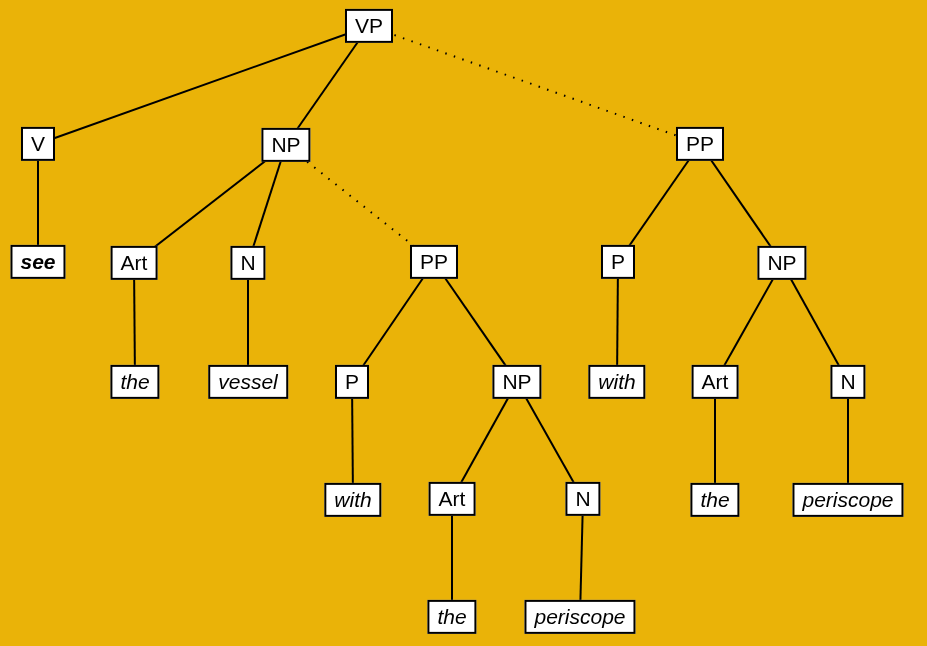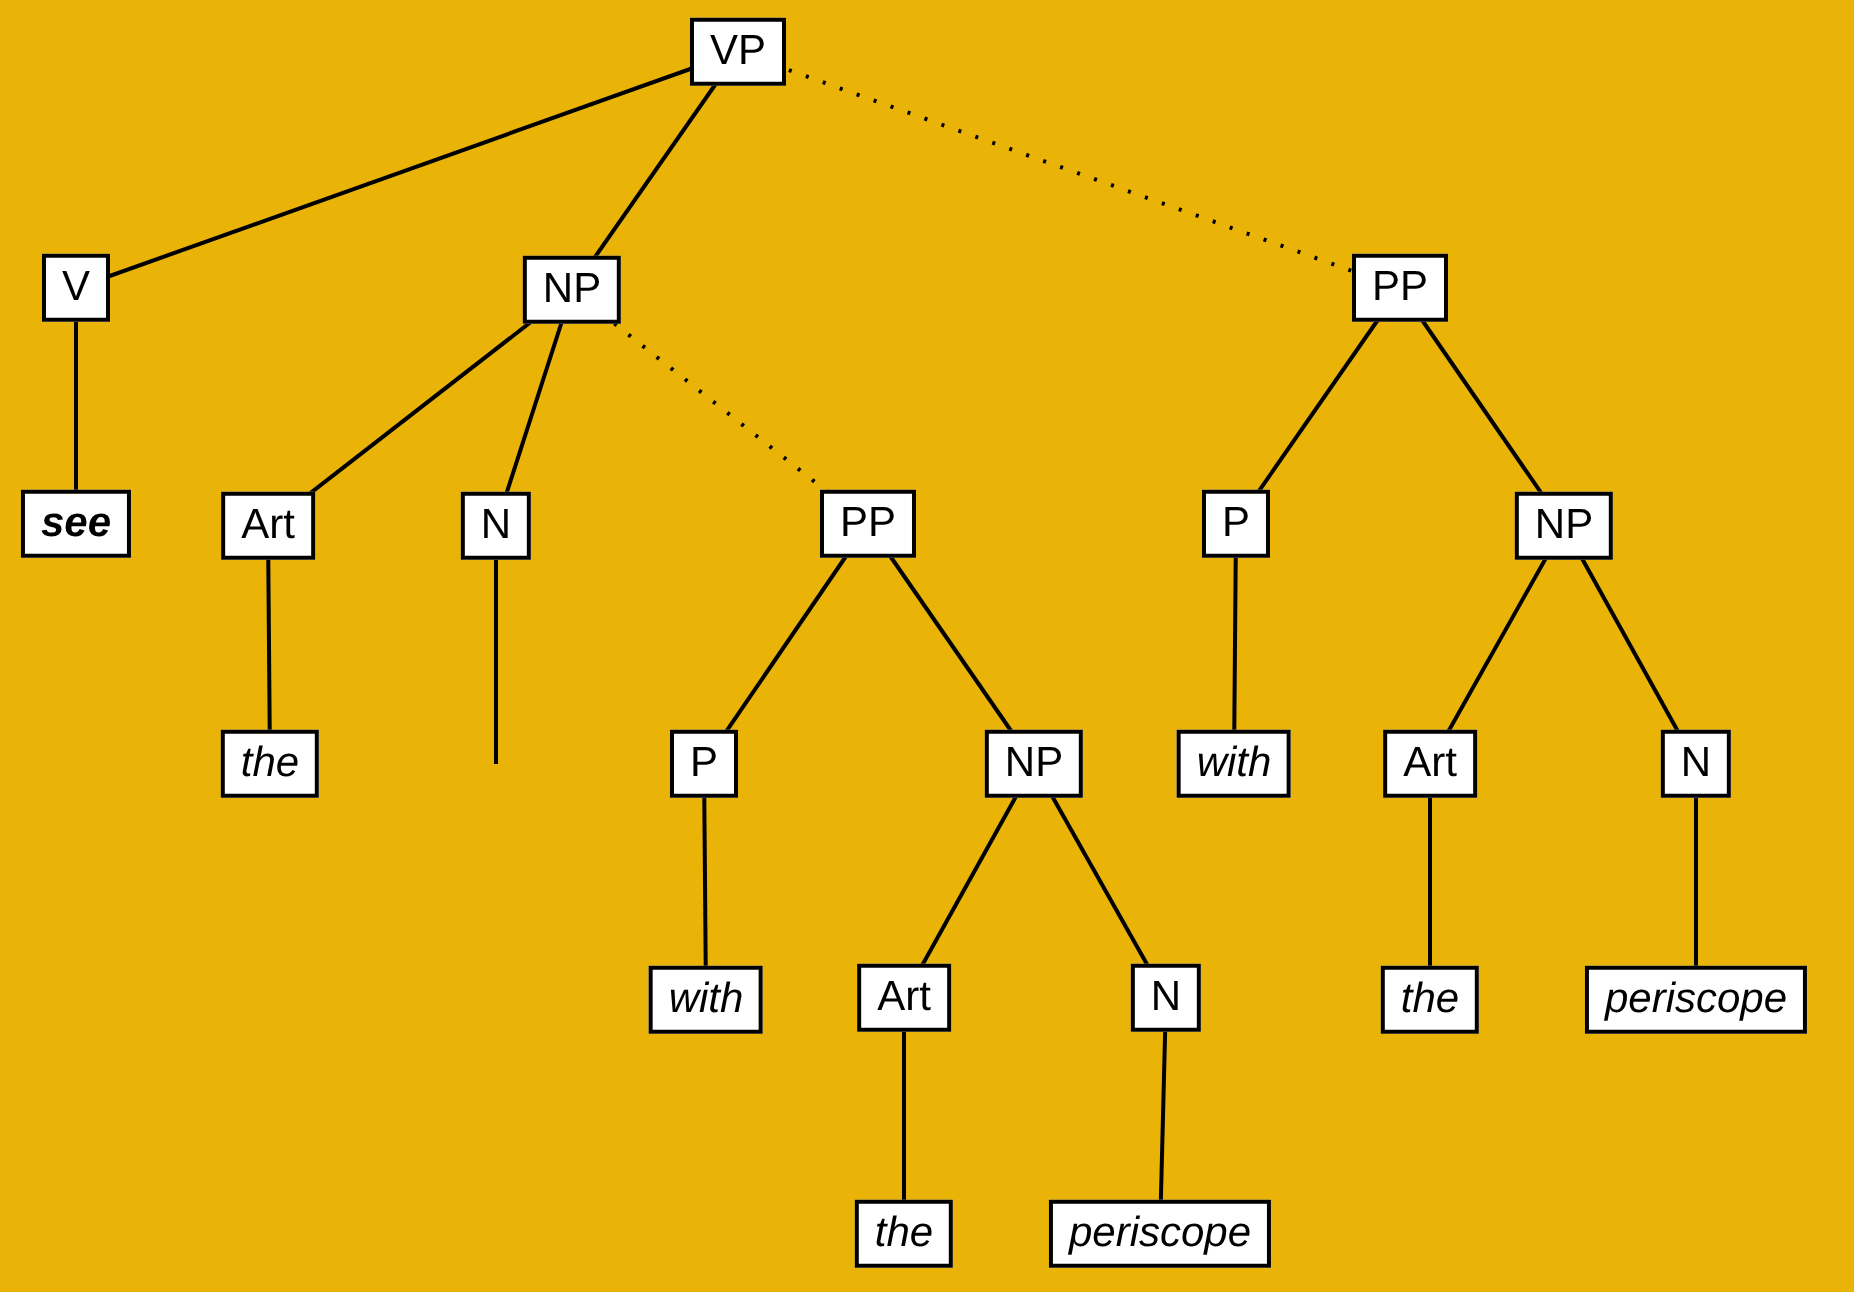--- a/index.html
+++ b/index.html
@@ -67,20 +67,21 @@
     <div class="node" style="left: 38px; top: 144px; border-color: rgb(0, 0, 0); background: rgb(255, 255, 255); color: rgb(0, 0, 0);">V</div>
     <div class="node" style="left: 286px; top: 145px; border-color: rgb(0, 0, 0); background: rgb(255, 255, 255); color: rgb(0, 0, 0);">NP</div>
     <div class="node" style="left: 700px; top: 144px; border-color: rgb(0, 0, 0); background: rgb(255, 255, 255); color: rgb(0, 0, 0);">PP</div>
     <div class="node leaf" style="left: 38px; top: 262px; border-color: rgb(0, 0, 0); background: rgb(255, 255, 255); color: rgb(0, 0, 0); font-weight: bold;">see</div>
     <div class="node" style="left: 134px; top: 263px; border-color: rgb(0, 0, 0); background: rgb(255, 255, 255); color: rgb(0, 0, 0);">Art</div>
     <div class="node" style="left: 248px; top: 263px; border-color: rgb(0, 0, 0); background: rgb(255, 255, 255); color: rgb(0, 0, 0);">N</div>
     <div class="node" style="left: 434px; top: 262px; border-color: rgb(0, 0, 0); background: rgb(255, 255, 255); color: rgb(0, 0, 0);">PP</div>
     <div class="node" style="left: 618px; top: 262px; border-color: rgb(0, 0, 0); background: rgb(255, 255, 255); color: rgb(0, 0, 0);">P</div>
     <div class="node" style="left: 782px; top: 263px; border-color: rgb(0, 0, 0); background: rgb(255, 255, 255); color: rgb(0, 0, 0);">NP</div>
     <div class="node leaf" style="left: 135px; top: 382px; border-color: rgb(0, 0, 0); background: rgb(255, 255, 255); color: rgb(0, 0, 0);">the</div>
+    <div class="node leaf" style="left: 248px; top: 382px; border-color: rgb(0, 0, 0); background: rgb(255, 255, 255); color: rgb(0, 0, 0);">vessel</div>
     <div class="node" style="left: 352px; top: 382px; border-color: rgb(0, 0, 0); background: rgb(255, 255, 255); color: rgb(0, 0, 0);">P</div>
     <div class="node" style="left: 517px; top: 382px; border-color: rgb(0, 0, 0); background: rgb(255, 255, 255); color: rgb(0, 0, 0);">NP</div>
     <div class="node leaf" style="left: 617px; top: 382px; border-color: rgb(0, 0, 0); background: rgb(255, 255, 255); color: rgb(0, 0, 0);">with</div>
     <div class="node" style="left: 715px; top: 382px; border-color: rgb(0, 0, 0); background: rgb(255, 255, 255); color: rgb(0, 0, 0);">Art</div>
     <div class="node" style="left: 848px; top: 382px; border-color: rgb(0, 0, 0); background: rgb(255, 255, 255); color: rgb(0, 0, 0);">N</div>
     <div class="node leaf" style="left: 353px; top: 500px; border-color: rgb(0, 0, 0); background: rgb(255, 255, 255); color: rgb(0, 0, 0);">with</div>
     <div class="node" style="left: 452px; top: 499px; border-color: rgb(0, 0, 0); background: rgb(255, 255, 255); color: rgb(0, 0, 0);">Art</div>
     <div class="node" style="left: 583px; top: 499px; border-color: rgb(0, 0, 0); background: rgb(255, 255, 255); color: rgb(0, 0, 0);">N</div>
     <div class="node leaf" style="left: 715px; top: 500px; border-color: rgb(0, 0, 0); background: rgb(255, 255, 255); color: rgb(0, 0, 0);">the</div>
     <div class="node leaf" style="left: 848px; top: 500px; border-color: rgb(0, 0, 0); background: rgb(255, 255, 255); color: rgb(0, 0, 0);">periscope</div>

